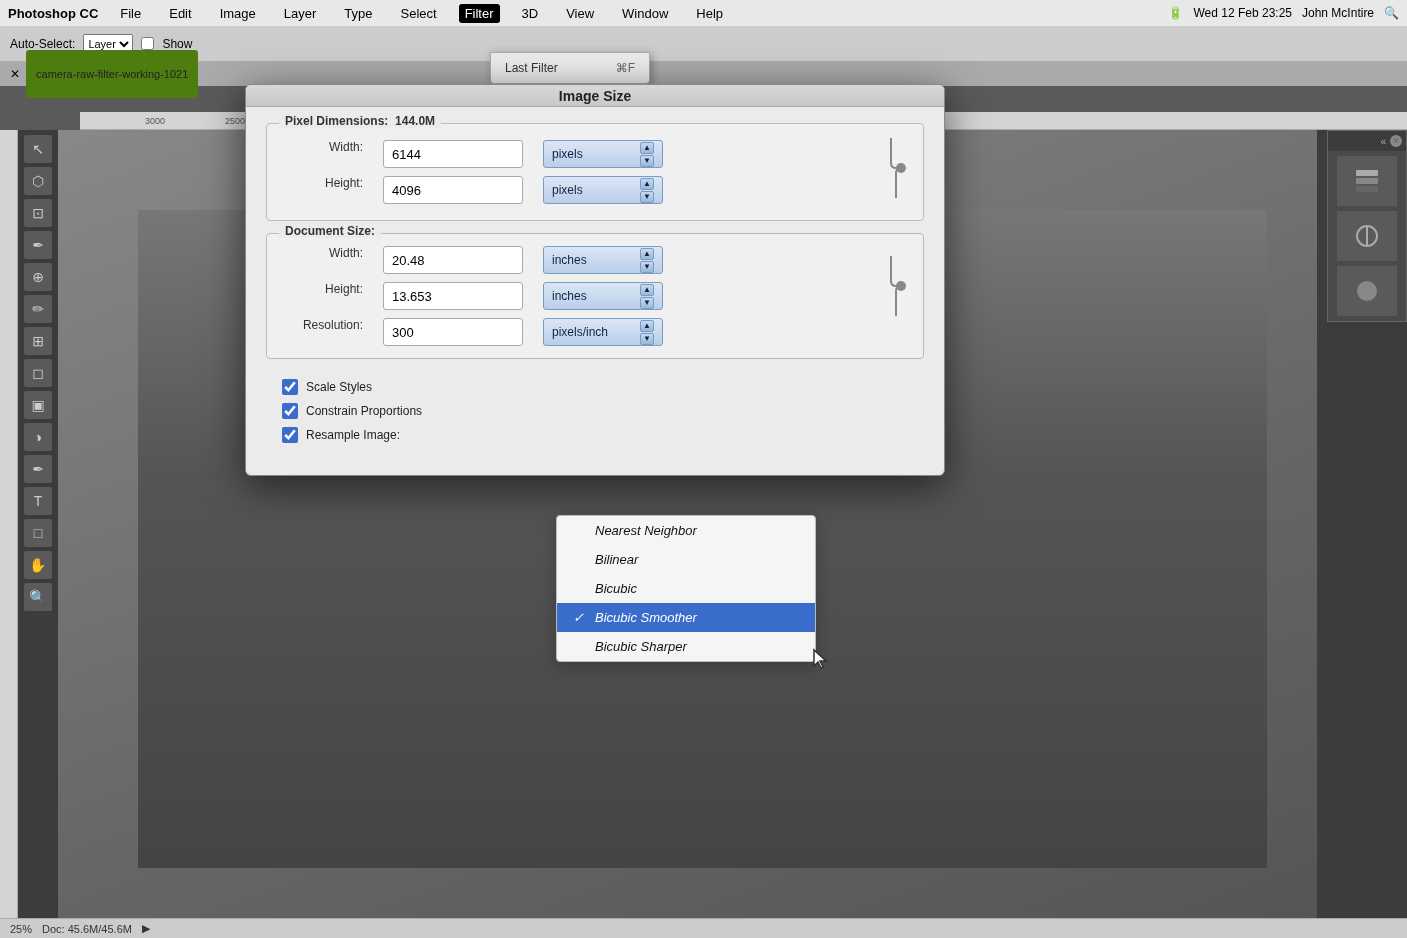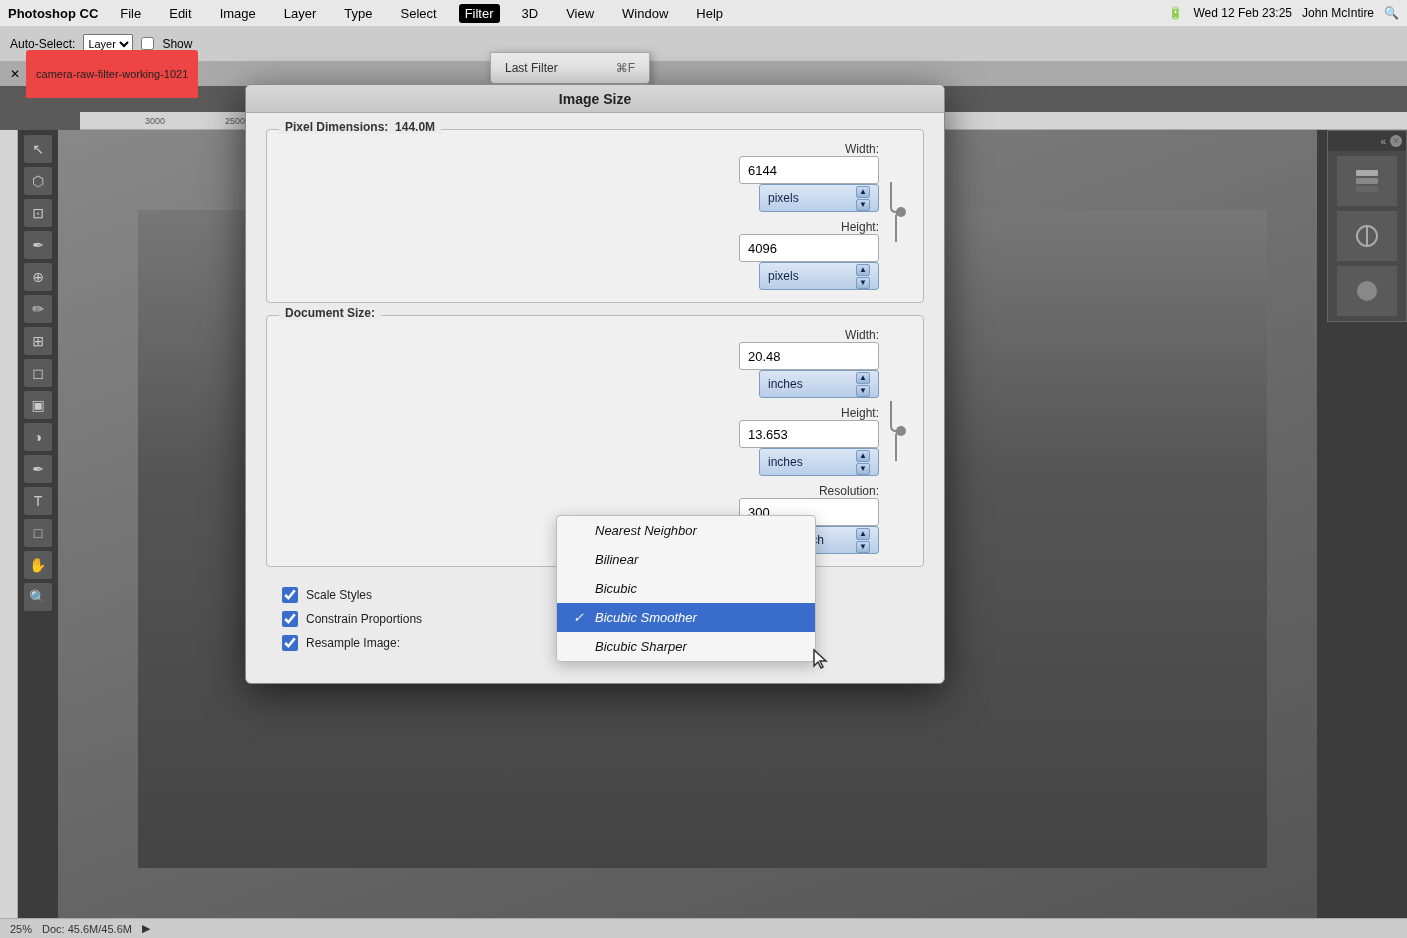--- a/index.html
+++ b/index.html
@@ -61,21 +61,21 @@
     
     .tab-bar {
       background: #aaaaaa;
       height: 24px;
       display: flex;
       align-items: center;
       padding: 0 10px;
       font-size: 11px;
     }
     .tab-item {
-      background: #ef4444;
+      background: #4d7c0f;
       padding: 18px 10px;
       border-radius: 3px 3px 0 0;
       color: #222;
     }
 
     
     .ruler-h {
       position: absolute;
       top: 86px; left: 80px; right: 0;
       height: 18px;
@@ -200,21 +200,21 @@
       border: 1px solid #888;
       border-radius: 6px;
       width: 700px;
       box-shadow: 0 10px 40px rgba(0,0,0,0.6);
       position: relative;
     }
 
     .dialog-titlebar {
       background: linear-gradient(to bottom, #d8d8d8, #c8c8c8);
       border-radius: 6px 6px 0 0;
-      height: 28px;
+      height: 22px;
       display: flex; align-items: center; justify-content: center;
       border-bottom: 1px solid #aaa;
       position: relative;
     }
     .dialog-title {
       font-size: 14px;
       font-weight: 600;
       color: #222;
     }
     .dialog-body {
@@ -235,24 +235,23 @@
       top: -10px; left: 12px;
       background: #ebebeb;
       padding: 0 6px;
       font-size: 12px;
       font-weight: 600;
       color: #333;
     }
 
     .field-row {
       display: flex;
-      align-items: flex-end;
+      align-items: flex-start;
       margin-bottom: 8px;
-      gap: 0;
-      flex-direction: column;
+      gap: 20px;
     }
     .field-row:last-child { margin-bottom: 0; }
 
     .field-label {
       width: 80px;
       text-align: right;
       font-size: 12px;
       color: #333;
     }
 

